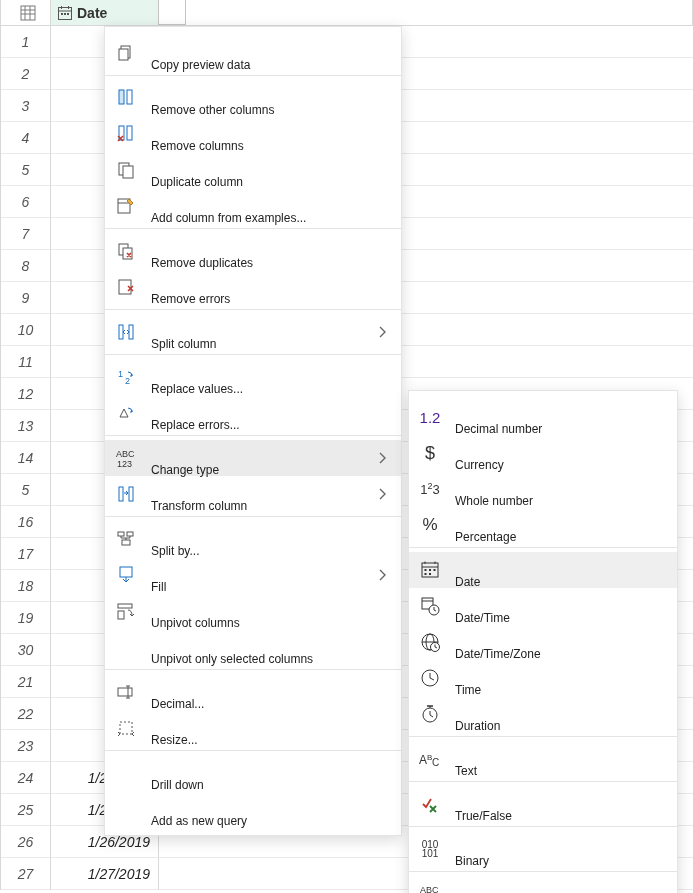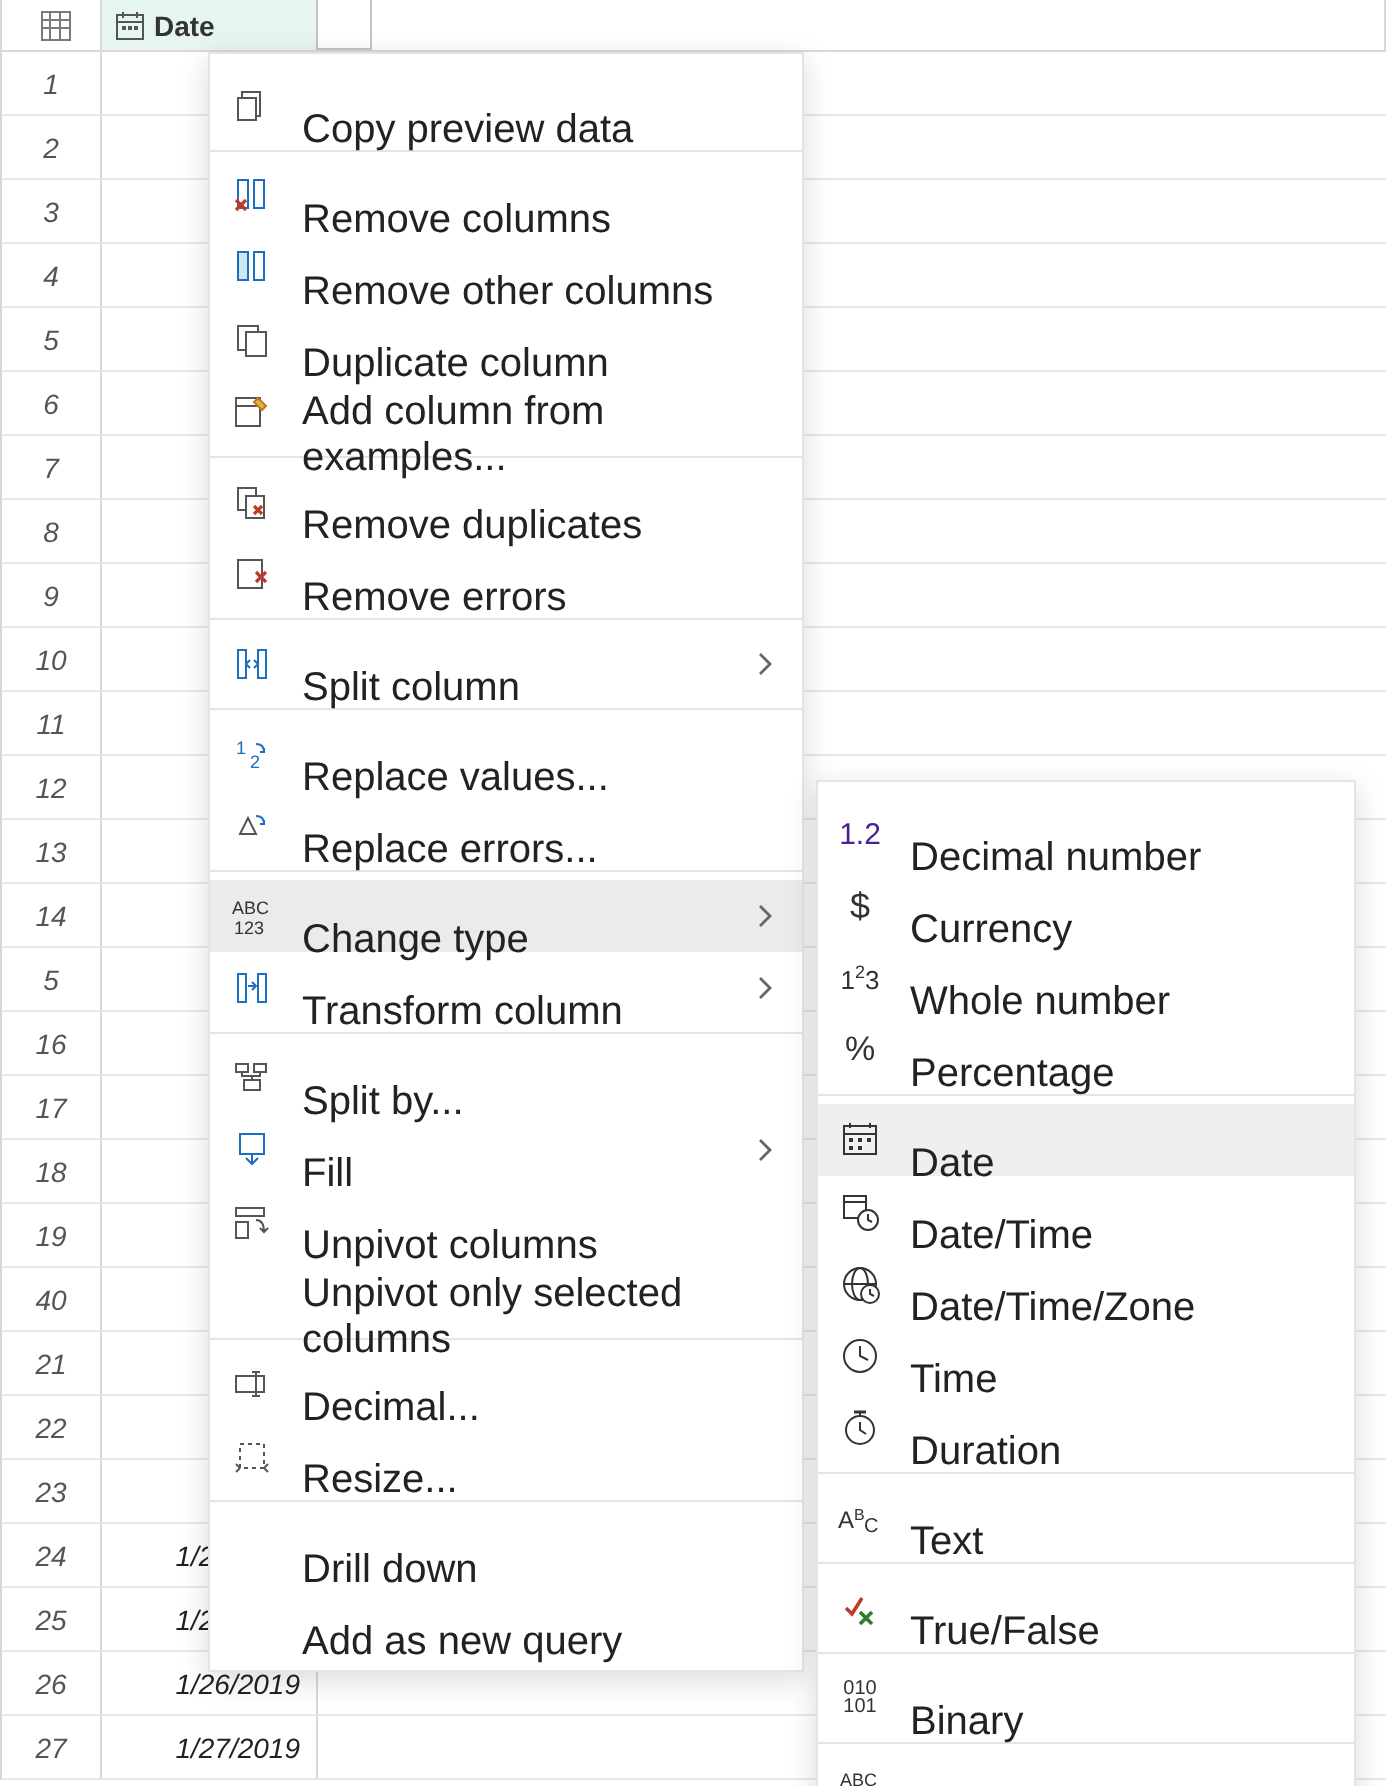--- a/index.html
+++ b/index.html
@@ -87,21 +87,21 @@
     position:relative;
   }
   .mi.hov { background:#ebebeb; }
   .mi.subhov { background:#efefef; }
   .mi .ico {
     width:22px; height:22px;
     display:flex;align-items:center;justify-content:center;
     margin-right:14px;
     flex-shrink:0;
   }
-  .mi .lbl { flex:1; color:#222; font-size:20px;margin-top:24px; }
+  .mi .lbl { flex:1; color:#222; font-size:12px;margin-top:24px; }
   .mi .chev {
     color:#666;
   }
   .sep {
     height:1px; background:#e4e4e4;
     margin:4px 0;
   }
   .mtop { height:8px; }
   .mbot { height:8px; }
   svg { display:block; }
@@ -263,21 +263,21 @@
     </div>
   <div class="rest"></div>
   <div class="rownum">
       <span>19</span>
     </div>
   <div class="cell">
       <span>1/1</span>
     </div>
   <div class="rest"></div>
   <div class="rownum">
-      <span>40</span>
+      <span>30</span>
     </div>
   <div class="cell">
       <span>1/2</span>
     </div>
   <div class="rest"></div>
   <div class="rownum">
       <span>21</span>
     </div>
   <div class="cell">
       <span>1/2</span>
@@ -334,38 +334,38 @@
     <span class="ico">
       <svg width="20" height="20" viewBox="0 0 20 20">
           <rect x="5" y="3" width="9" height="12" fill="none" stroke="#555"></rect>
           <rect x="3" y="6" width="9" height="11" fill="#fff" stroke="#555"></rect>
         </svg>
     </span>
     <span class="lbl">Copy preview data</span>
   </div>
   <div class="sep"></div>
 
+  <div class="mi">
+    <span class="ico">
+      <svg width="20" height="20" viewBox="0 0 20 20">
+          <rect x="3" y="2" width="5" height="14" fill="#cfe6f7" stroke="#1b6fc2"></rect>
+          <rect x="11" y="2" width="5" height="14" fill="none" stroke="#1b6fc2"></rect>
+        </svg>
+    </span>
+    <span class="lbl">Remove other columns</span>
+  </div>
   <div class="mi">
     <span class="ico">
       <svg width="20" height="20" viewBox="0 0 20 20">
           <rect x="3" y="2" width="5" height="14" fill="none" stroke="#1b6fc2"></rect>
           <rect x="11" y="2" width="5" height="14" fill="none" stroke="#1b6fc2"></rect>
           <path d="M2 17 L7 12 M2 12 L7 17" stroke="#c0392b" stroke-width="1.6"></path>
         </svg>
     </span>
     <span class="lbl">Remove columns</span>
-  </div>
-  <div class="mi">
-    <span class="ico">
-      <svg width="20" height="20" viewBox="0 0 20 20">
-          <rect x="3" y="2" width="5" height="14" fill="#cfe6f7" stroke="#1b6fc2"></rect>
-          <rect x="11" y="2" width="5" height="14" fill="none" stroke="#1b6fc2"></rect>
-        </svg>
-    </span>
-    <span class="lbl">Remove other columns</span>
   </div>
   <div class="mi">
     <span class="ico">
       <svg width="20" height="20" viewBox="0 0 20 20">
           <rect x="3" y="3" width="10" height="12" fill="none" stroke="#555"></rect>
           <rect x="7" y="6" width="10" height="12" fill="#fff" stroke="#555"></rect>
         </svg>
     </span>
     <span class="lbl">Duplicate column</span>
   </div>

